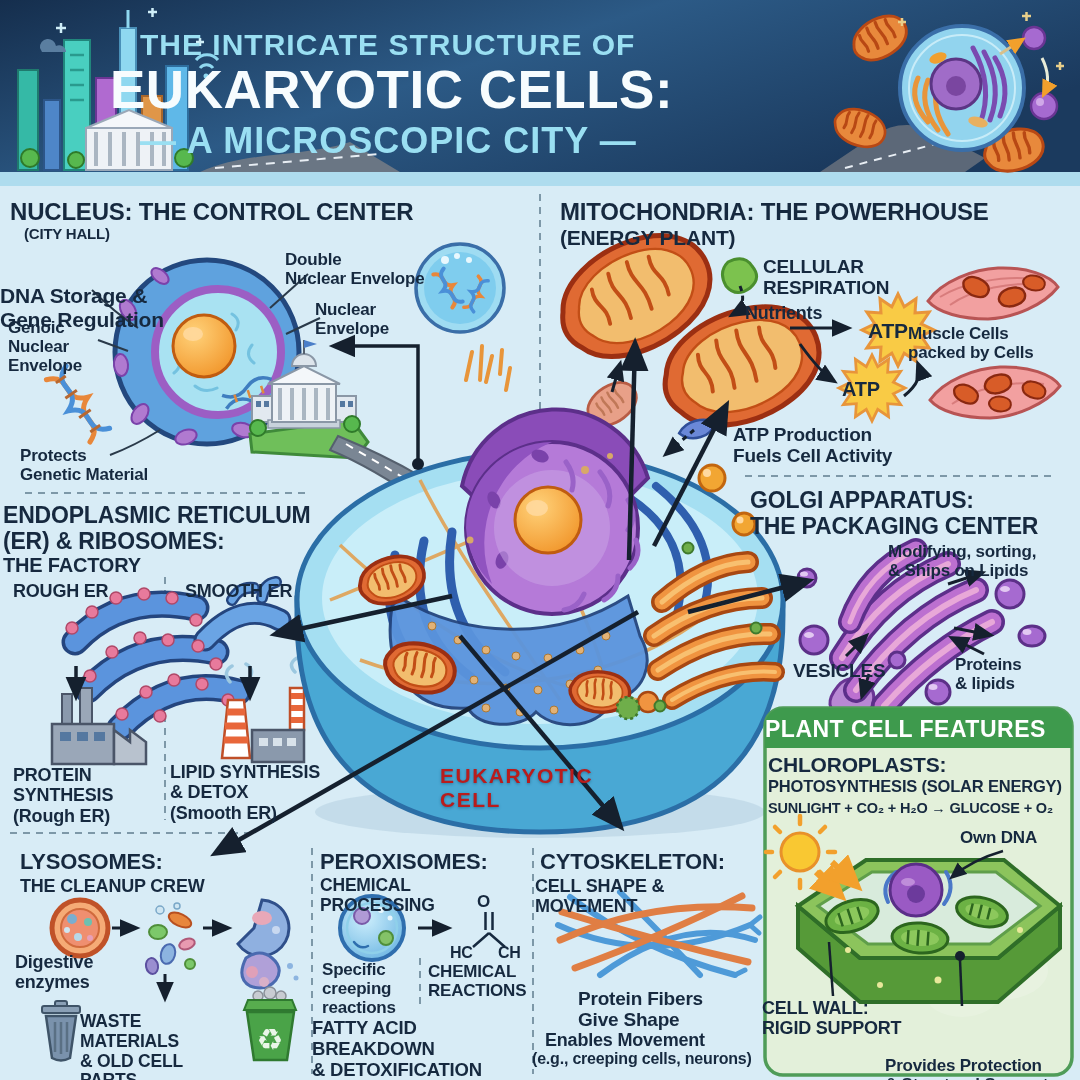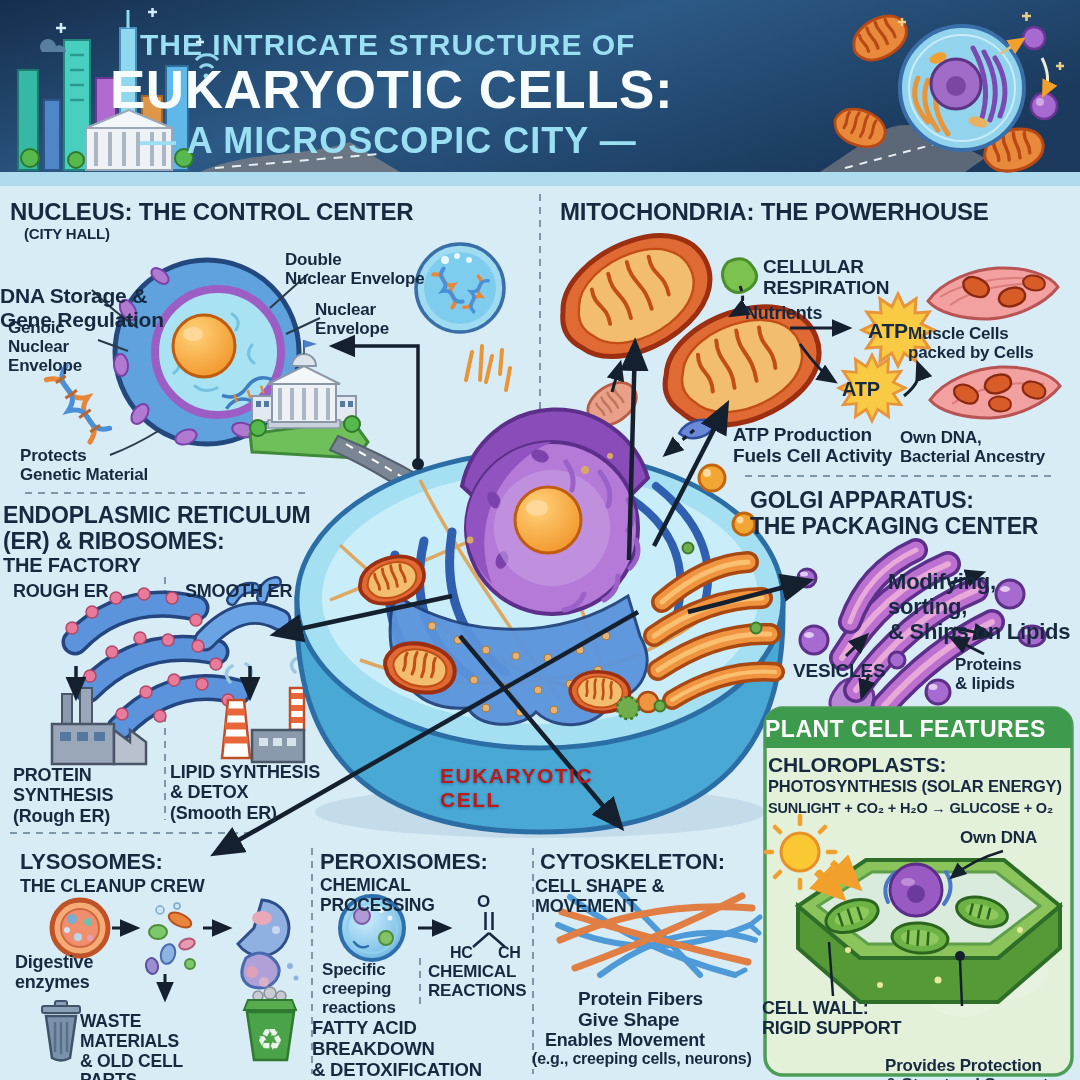--- a/index.html
+++ b/index.html
@@ -571,49 +571,48 @@
 Nuclear
 Envelope</div>
 <div class="lbl md" style="left:285px;top:250px;width:145px;font-size:17px;">Double
 Nuclear Envelope</div>
 <div class="lbl md" style="left:315px;top:300px;width:110px;font-size:17px;">Nuclear
 Envelope</div>
 <div class="lbl md" style="left:20px;top:446px;width:145px;font-size:17px;">Protects
 Genetic Material</div>
 
 <div class="lbl" style="left:560px;top:198px;width:500px;font-size:24px;">MITOCHONDRIA: THE POWERHOUSE</div>
+<div class="lbl" style="left:560px;top:226px;width:500px;font-size:21px;">(ENERGY PLANT)</div>
 <div class="lbl" style="left:763px;top:256px;width:170px;font-size:19px;">CELLULAR
 RESPIRATION</div>
 <div class="lbl md" style="left:745px;top:303px;width:100px;font-size:18px;">Nutrients</div>
 <div class="lbl" style="left:868px;top:319px;width:60px;font-size:21px;">ATP</div>
 <div class="lbl" style="left:842px;top:378px;width:60px;font-size:20px;">ATP</div>
 <div class="lbl" style="left:733px;top:424px;width:215px;font-size:19px;">ATP Production
 Fuels Cell Activity</div>
 <div class="lbl md" style="left:908px;top:324px;width:165px;font-size:17px;">Muscle Cells
 packed by Cells</div>
-<div class="lbl md" style="left:900px;top:428px;width:175px;font-size:17px;">Own DNA,
-Bacterial Ancestry</div>
 
 <div class="lbl" style="left:3px;top:502px;width:330px;font-size:23px;">ENDOPLASMIC RETICULUM
 (ER) &amp; RIBOSOMES:</div>
 <div class="lbl" style="left:3px;top:554px;width:330px;font-size:20px;">THE FACTORY</div>
 <div class="lbl" style="left:13px;top:581px;width:120px;font-size:18px;">ROUGH ER</div>
 <div class="lbl" style="left:185px;top:581px;width:125px;font-size:18px;">SMOOTH ER</div>
 <div class="lbl" style="left:13px;top:765px;width:140px;font-size:18px;">PROTEIN
 SYNTHESIS
 (Rough ER)</div>
 <div class="lbl" style="left:170px;top:762px;width:165px;font-size:18px;">LIPID SYNTHESIS
 &amp; DETOX
 (Smooth ER)</div>
 
 <div class="lbl celllbl" style="left:440px;top:764px;width:200px;font-size:21px;">EUKARYOTIC CELL</div>
 
 <div class="lbl" style="left:750px;top:487px;width:330px;font-size:23px;">GOLGI APPARATUS:</div>
 <div class="lbl" style="left:750px;top:513px;width:330px;font-size:23px;">THE PACKAGING CENTER</div>
-<div class="lbl md" style="left:888px;top:542px;width:190px;font-size:22px;margin-top:28px;">Modifying, sorting,
+<div class="lbl md" style="left:888px;top:542px;width:190px;font-size:17px;">Modifying, sorting,
 &amp; Ships on Lipids</div>
 <div class="lbl" style="left:793px;top:660px;width:110px;font-size:19px;">VESICLES</div>
 <div class="lbl md" style="left:955px;top:655px;width:115px;font-size:17px;">Proteins
 &amp; lipids</div>
 
 <div class="lbl plant-title" style="left:765px;top:716px;width:307px;font-size:23px;">PLANT CELL FEATURES</div>
 <div class="lbl" style="left:768px;top:753px;width:300px;font-size:21px;">CHLOROPLASTS:</div>
 <div class="lbl" style="left:768px;top:777px;width:300px;font-size:16.5px;">PHOTOSYNTHESIS (SOLAR ENERGY)</div>
 <div class="lbl" style="left:768px;top:800px;width:300px;font-size:14.5px;">SUNLIGHT + CO₂ + H₂O → GLUCOSE + O₂</div>
 <div class="lbl md" style="left:960px;top:828px;width:110px;font-size:17px;">Own DNA</div>

